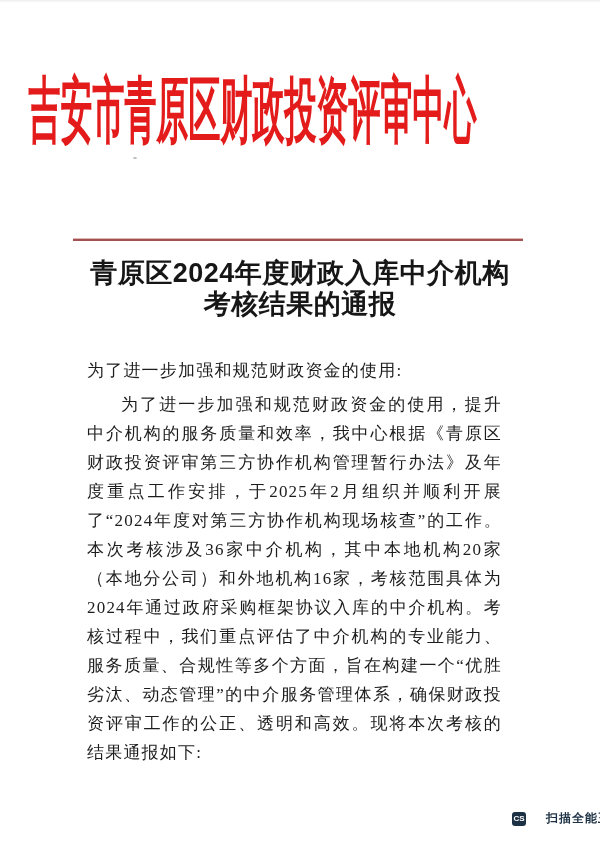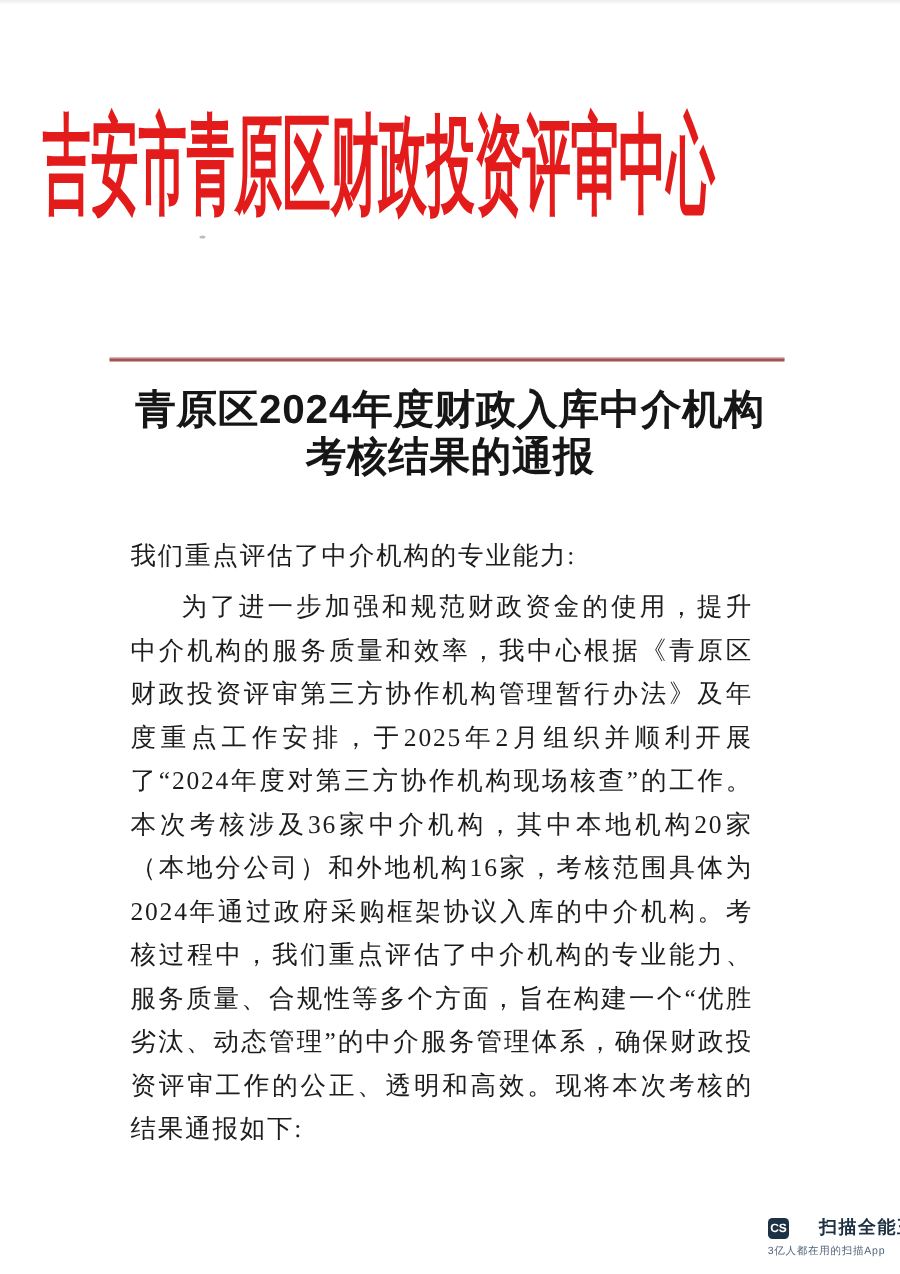--- a/index.html
+++ b/index.html
@@ -53,21 +53,21 @@
   }
   .salutation { text-align:left; }
   .paragraph {
     margin:5px 12px 0 0;
     text-indent:2em;
     text-align:justify;
     text-justify:inter-ideograph;
   }
   .watermark {
     position:absolute; top:810px; left:512px; width:78px;
-    display:flex; flex-direction:column; align-items:center;
+    display:flex; flex-direction:row; align-items:center;
   }
   .wm-row { display:flex; align-items:center; align-self:flex-start; }
   .wm-badge {
     width:14px; height:14px;
     background:#1d3144; color:#ffffff;
     border-radius:3px;
     font-family:"Liberation Sans", sans-serif;
     font-size:8px; font-weight:bold;
     display:flex; align-items:center; justify-content:center;
     flex:0 0 auto;
@@ -94,21 +94,21 @@
   <span class="masthead-inner">吉安市青原区财政投资评审中心</span>
 </div>
 
 <div class="scan-speck"></div>
 
 <div class="red-divider"></div>
 
 <div class="doc-title">青原区2024年度财政入库中介机构考核结果的通报</div>
 
 <div class="body-block">
-  <div class="salutation">我们重点评估了中介机构的专业能力:</div>
+  <div class="salutation">为了进一步加强和规范财政资金的使用:</div>
   <p class="paragraph">为了进一步加强和规范财政资金的使用，提升中介机构的服务质量和效率，我中心根据《青原区财政投资评审第三方协作机构管理暂行办法》及年度重点工作安排，于2025年2月组织并顺利开展了“2024年度对第三方协作机构现场核查”的工作。本次考核涉及36家中介机构，其中本地机构20家（本地分公司）和外地机构16家，考核范围具体为2024年通过政府采购框架协议入库的中介机构。考核过程中，我们重点评估了中介机构的专业能力、服务质量、合规性等多个方面，旨在构建一个“优胜劣汰、动态管理”的中介服务管理体系，确保财政投资评审工作的公正、透明和高效。现将本次考核的结果通报如下:</p>
 </div>
 
 <div class="watermark">
   <div class="wm-row">
     <span class="wm-badge">CS</span>
     <span class="wm-brand">扫描全能王</span>
   </div>
   <span class="wm-tagline">3亿人都在用的扫描App</span>
 </div>

